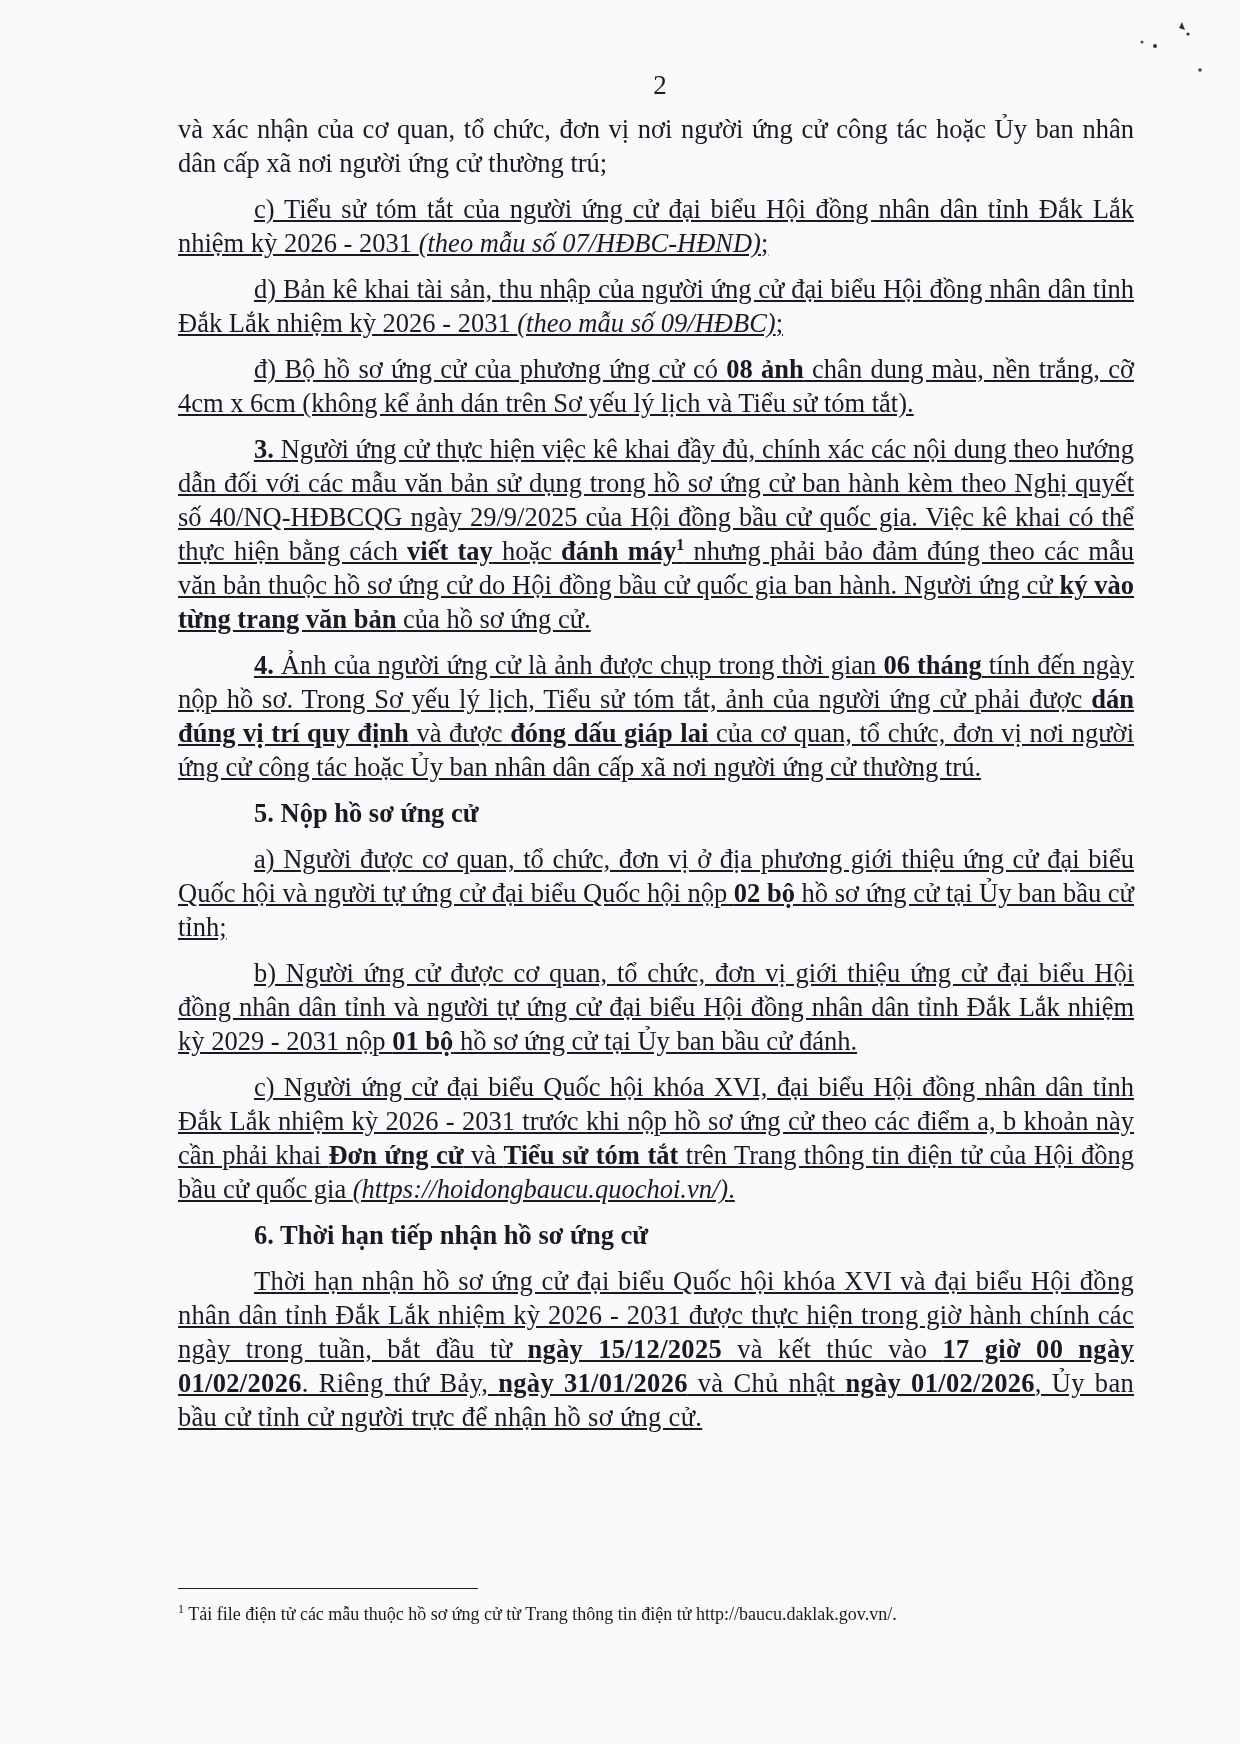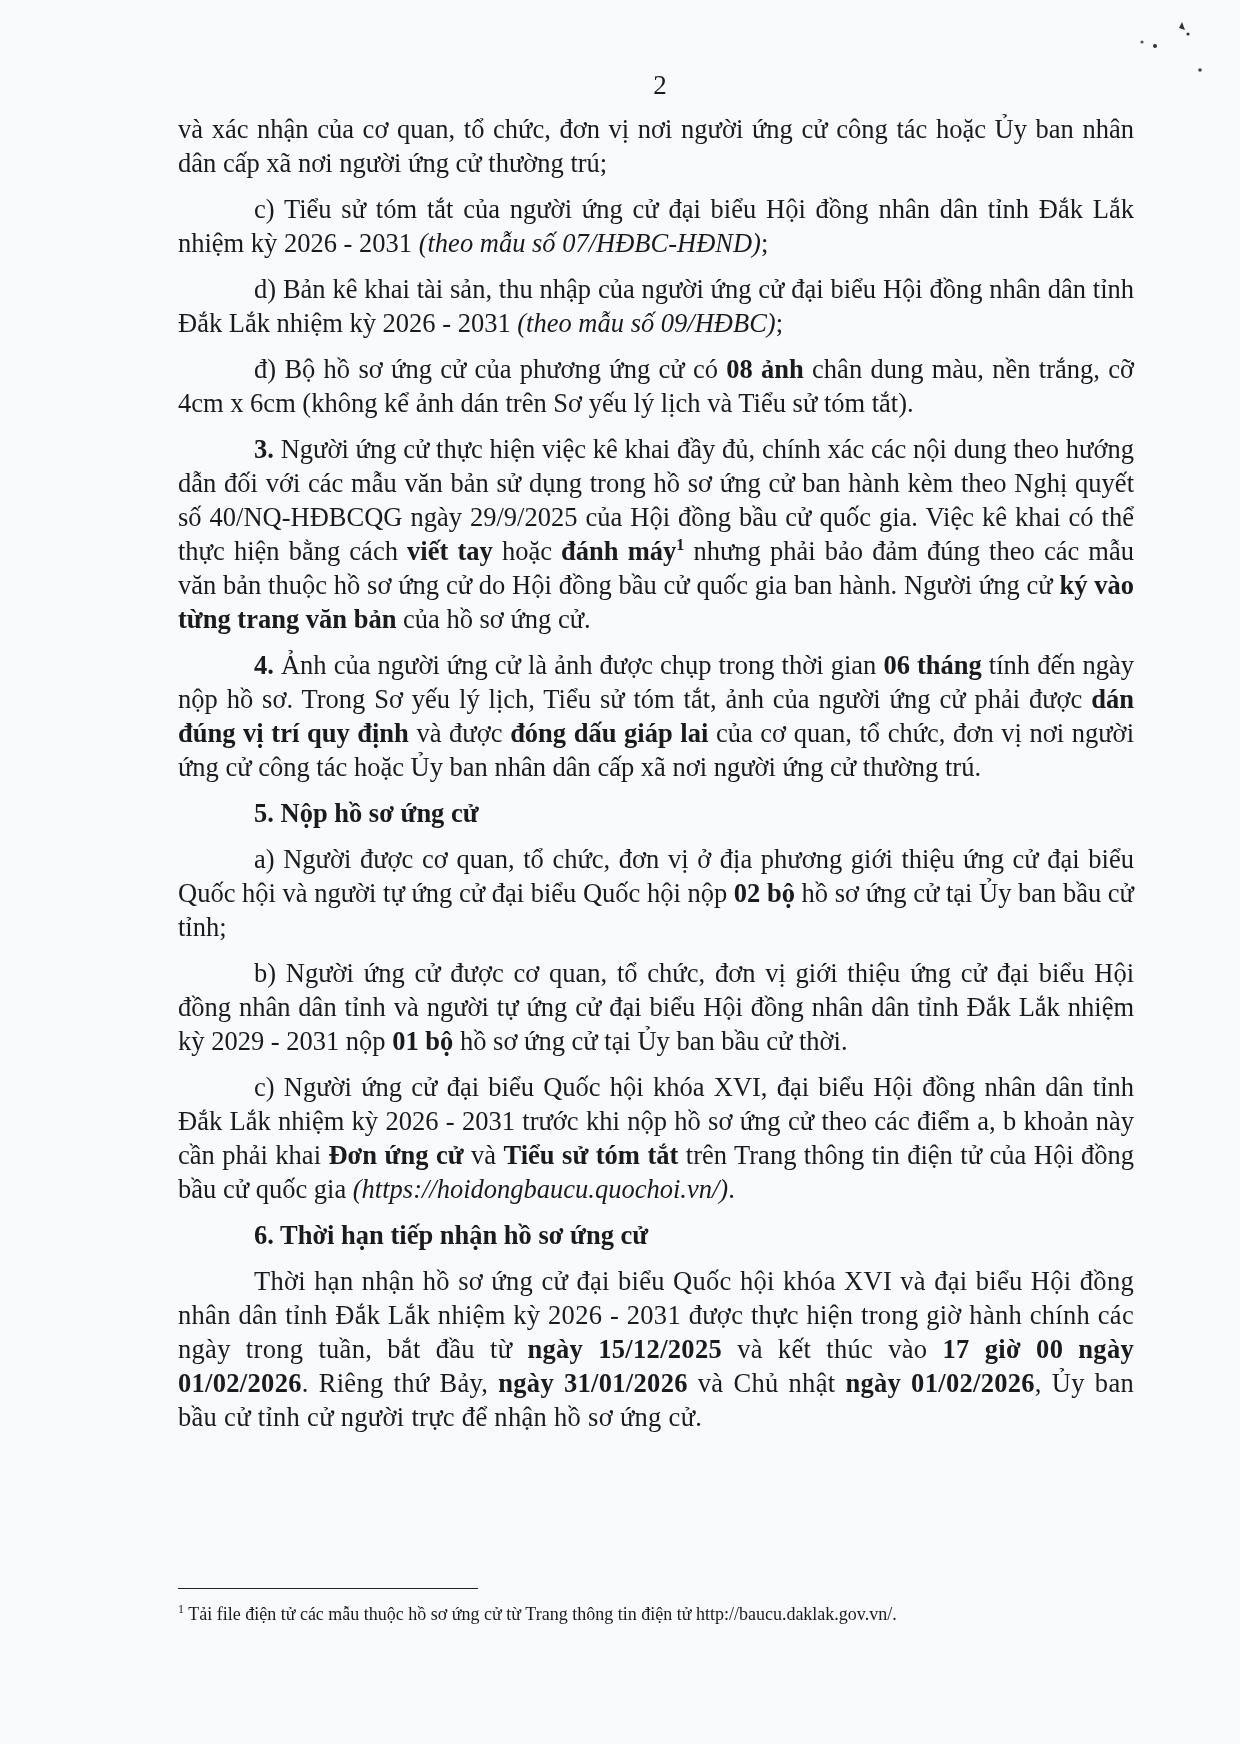--- a/index.html
+++ b/index.html
@@ -14,21 +14,21 @@
   .page-number {
     position: absolute; top: 70px; left: 0; width: 1320px;
     text-align: center; font-size: 27px;
   }
   .content {
     position: absolute; left: 178px; top: 112px; width: 956px;
     font-size: 26.5px; line-height: 34px;
     text-align: justify;
   }
   .para { margin: 0 0 12px 0; text-indent: 0; }
-  .para.indent { text-indent: 76px; }
+  .para.indent { text-indent: 76px; text-decoration: underline; }
   .para.heading { text-indent: 76px; font-weight: bold; margin-bottom: 12px; }
   .spaced { letter-spacing: 0.3px; }
   b { font-weight: bold; }
   i { font-style: italic; }
   sup { font-size: 16px; line-height: 0; vertical-align: super; font-weight: bold; }
   .footnote-rule {
     position: absolute; left: 178px; top: 1588px; width: 300px; height: 0;
     border-top: 1.5px solid #222;
   }
   .footnote {
@@ -58,21 +58,21 @@
     <p class="para indent"><span>đ) Bộ hồ sơ ứng cử của phương ứng cử có </span><b>08 ảnh</b><span> chân dung màu, nền trắng, cỡ 4cm x 6cm (không kể ảnh dán trên Sơ yếu lý lịch và Tiểu sử tóm tắt).</span></p>
 
     <p class="para indent"><b>3.</b><span> Người ứng cử thực hiện việc kê khai đầy đủ, chính xác các nội dung theo hướng dẫn đối với các mẫu văn bản sử dụng trong hồ sơ ứng cử ban hành kèm theo Nghị quyết số 40/NQ-HĐBCQG ngày 29/9/2025 của Hội đồng bầu cử quốc gia. Việc kê khai có thể thực hiện bằng cách </span><b>viết tay</b><span> hoặc </span><b>đánh máy</b><sup>1</sup><span> nhưng phải bảo đảm đúng theo các mẫu văn bản thuộc hồ sơ ứng cử do Hội đồng bầu cử quốc gia ban hành. Người ứng cử </span><b>ký vào từng trang văn bản</b><span> của hồ sơ ứng cử.</span></p>
 
     <p class="para indent"><b>4.</b><span> Ảnh của người ứng cử là ảnh được chụp trong thời gian </span><b>06 tháng</b><span> tính đến ngày nộp hồ sơ. Trong Sơ yếu lý lịch, Tiểu sử tóm tắt, ảnh của người ứng cử phải được </span><b>dán đúng vị trí quy định</b><span> và được </span><b>đóng dấu giáp lai</b><span> của cơ quan, tổ chức, đơn vị nơi người ứng cử công tác hoặc Ủy ban nhân dân cấp xã nơi người ứng cử thường trú.</span></p>
 
     <p class="para heading">5. Nộp hồ sơ ứng cử</p>
 
     <p class="para indent"><span>a) Người được cơ quan, tổ chức, đơn vị ở địa phương giới thiệu ứng cử đại biểu Quốc hội và người tự ứng cử đại biểu Quốc hội nộp </span><b>02 bộ</b><span> hồ sơ ứng cử tại Ủy ban bầu cử tỉnh;</span></p>
 
-    <p class="para indent"><span>b) Người ứng cử được cơ quan, tổ chức, đơn vị giới thiệu ứng cử đại biểu Hội đồng nhân dân tỉnh và người tự ứng cử đại biểu Hội đồng nhân dân tỉnh Đắk Lắk nhiệm kỳ 2029 - 2031 nộp </span><b>01 bộ</b><span> hồ sơ ứng cử tại Ủy ban bầu cử thời.</span></p>
+    <p class="para indent"><span>b) Người ứng cử được cơ quan, tổ chức, đơn vị giới thiệu ứng cử đại biểu Hội đồng nhân dân tỉnh và người tự ứng cử đại biểu Hội đồng nhân dân tỉnh Đắk Lắk nhiệm kỳ 2029 - 2031 nộp </span><b>01 bộ</b><span> hồ sơ ứng cử tại Ủy ban bầu cử đánh.</span></p>
 
     <p class="para indent"><span>c) Người ứng cử đại biểu Quốc hội khóa XVI, đại biểu Hội đồng nhân dân tỉnh Đắk Lắk nhiệm kỳ 2026 - 2031 trước khi nộp hồ sơ ứng cử theo các điểm a, b khoản này cần phải khai </span><b>Đơn ứng cử</b><span> và </span><b>Tiểu sử tóm tắt</b><span> trên Trang thông tin điện tử của Hội đồng bầu cử quốc gia </span><i>(https://hoidongbaucu.quochoi.vn/)</i><span>.</span></p>
 
     <p class="para heading">6. Thời hạn tiếp nhận hồ sơ ứng cử</p>
 
     <p class="para indent spaced"><span>Thời hạn nhận hồ sơ ứng cử đại biểu Quốc hội khóa XVI và đại biểu Hội đồng nhân dân tỉnh Đắk Lắk nhiệm kỳ 2026 - 2031 được thực hiện trong giờ hành chính các ngày trong tuần, bắt đầu từ </span><b>ngày 15/12/2025</b><span> và kết thúc vào </span><b>17 giờ 00 ngày 01/02/2026</b><span>. Riêng thứ Bảy, </span><b>ngày 31/01/2026</b><span> và Chủ nhật </span><b>ngày 01/02/2026</b><span>, Ủy ban bầu cử tỉnh cử người trực để nhận hồ sơ ứng cử.</span></p>
 
   </div>
 
   <div class="footnote-rule"></div>

